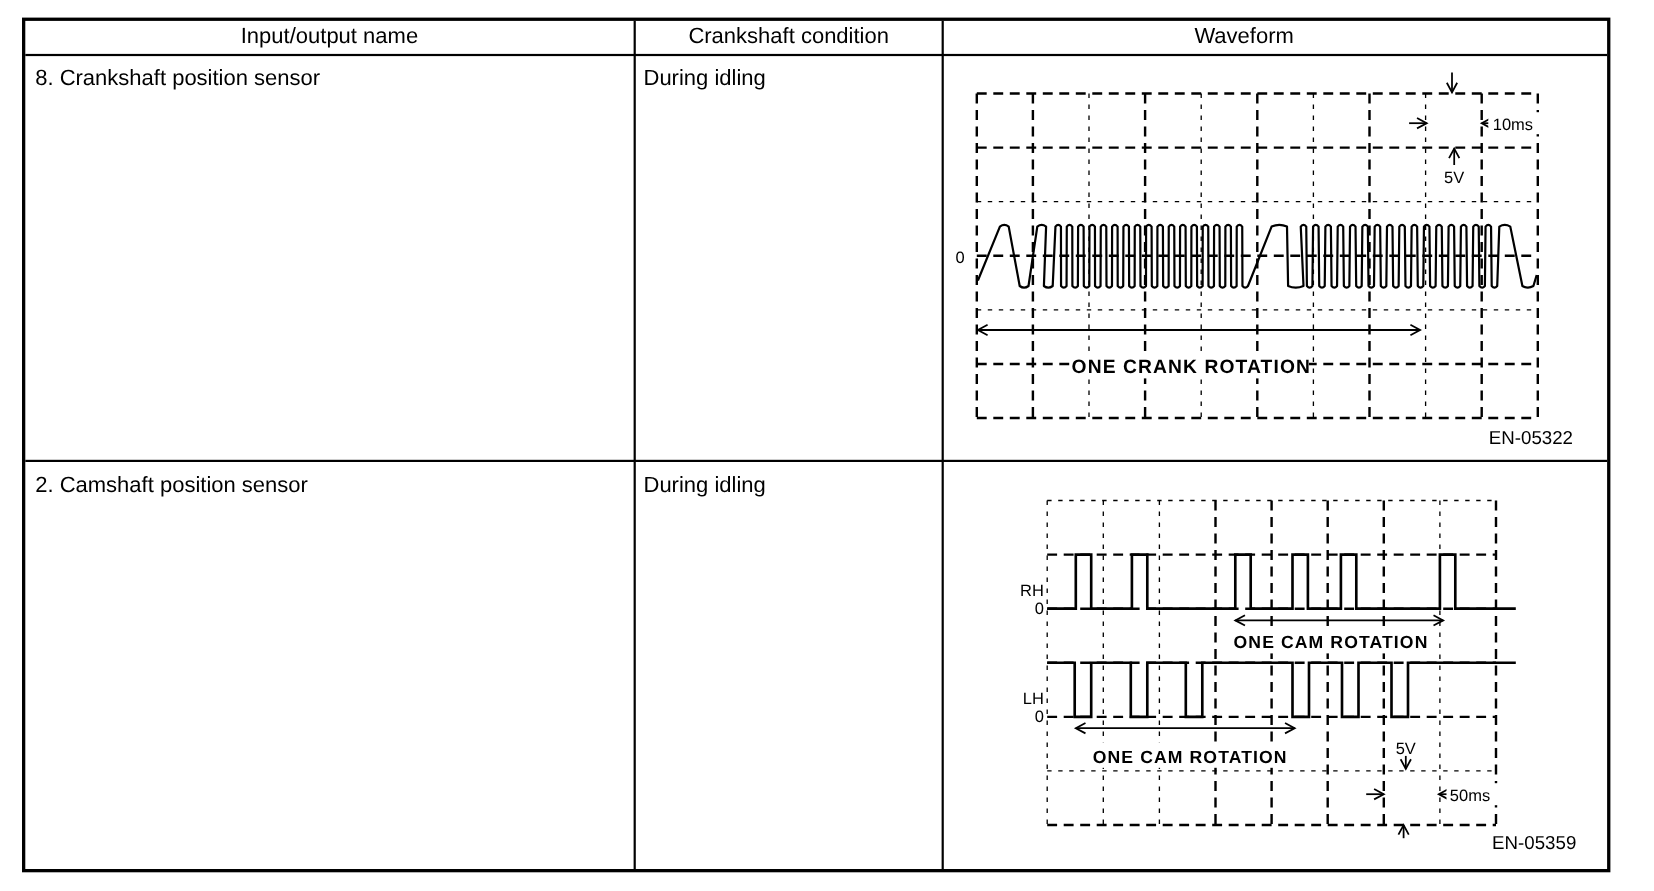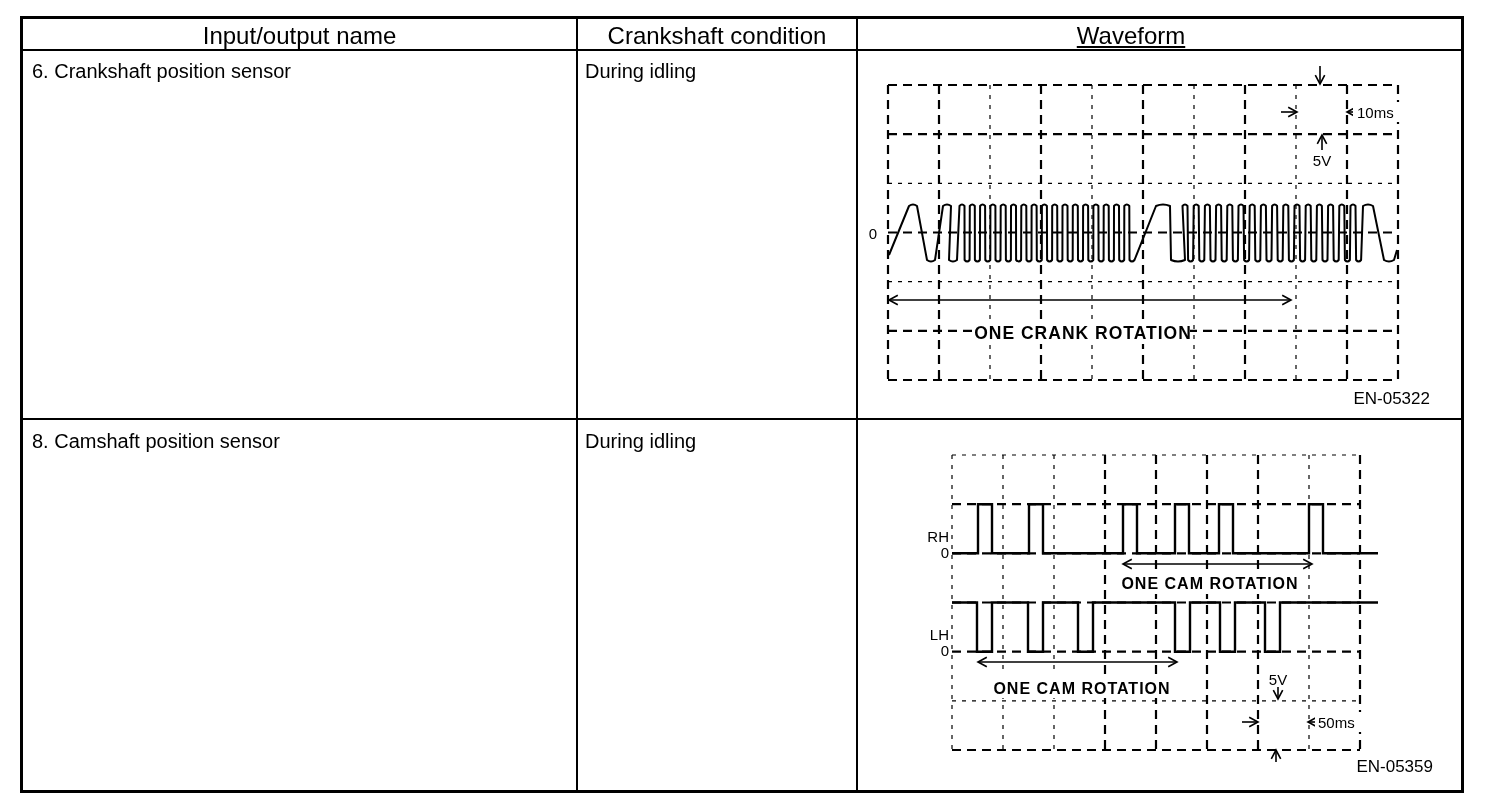--- a/index.html
+++ b/index.html
@@ -2,47 +2,47 @@
 <html><head>
 <meta charset="utf-8">
 <style>
   html,body{margin:0;padding:0;background:#fff;}
   .page{position:relative;width:1504px;height:810px;background:#ffffff;
         font-family:"Liberation Sans",sans-serif;color:#000;overflow:hidden;}
   .abs{position:absolute;}
   .border-outer{left:20px;top:16px;width:1444px;height:777px;border:3px solid #000;box-sizing:border-box;}
   .vline{width:2px;background:#000;}
   .hline{height:2px;background:#000;}
-  .hdr{top:22px;font-size:24px;text-align:center;white-space:nowrap;}
+  .hdr{top:22px;font-size:20px;text-align:center;white-space:nowrap;}
   .cell-text{font-size:20px;white-space:nowrap;}
   svg text{font-family:"Liberation Sans",sans-serif;fill:#000;}
   .t15{font-size:15px;}
   .t17{font-size:17px;}
   .rot1{font-size:17.5px;font-weight:bold;letter-spacing:1px;}
   .rot2{font-size:16px;font-weight:bold;letter-spacing:1px;}
 </style>
 </head>
 <body>
 
 <div class="page">
 
   <div class="abs border-outer"></div>
   <div class="abs vline" style="left:576px;top:19px;height:771px;"></div>
   <div class="abs vline" style="left:856px;top:19px;height:771px;"></div>
   <div class="abs hline" style="left:23px;top:49px;width:1438px;"></div>
   <div class="abs hline" style="left:23px;top:418px;width:1438px;"></div>
 
   <div class="abs hdr" style="left:23px;width:553px;">Input/output name</div>
   <div class="abs hdr" style="left:578px;width:278px;">Crankshaft condition</div>
-  <div class="abs hdr" style="left:858px;width:546px;text-decoration:underline;">Waveform</div>
+  <div class="abs hdr" style="left:858px;width:546px;">Waveform</div>
 
-  <div class="abs cell-text" style="left:32px;top:60px;">6. Crankshaft position sensor</div>
+  <div class="abs cell-text" style="left:32px;top:60px;">8. Crankshaft position sensor</div>
   <div class="abs cell-text" style="left:585px;top:60px;">During idling</div>
 
-  <div class="abs cell-text" style="left:32px;top:430px;">8. Camshaft position sensor</div>
+  <div class="abs cell-text" style="left:32px;top:430px;">2. Camshaft position sensor</div>
   <div class="abs cell-text" style="left:585px;top:430px;">During idling</div>
 
   <svg id="fig-svg" class="abs" style="left:0;top:0;" width="1504" height="810" viewBox="0 0 1504 810">
 
     <g id="draw-layer">
         <line x1="888" y1="85" x2="888" y2="380.02" stroke="#000" stroke-width="2.2" stroke-linecap="butt" stroke-dasharray="9 6"></line>
         <line x1="939" y1="85" x2="939" y2="380.02" stroke="#000" stroke-width="2.2" stroke-linecap="butt" stroke-dasharray="9 6"></line>
         <line x1="990" y1="85" x2="990" y2="380.02" stroke="#000" stroke-width="1.2" stroke-linecap="butt" stroke-dasharray="4 6"></line>
         <line x1="1041" y1="85" x2="1041" y2="380.02" stroke="#000" stroke-width="2.2" stroke-linecap="butt" stroke-dasharray="9 6"></line>
         <line x1="1092" y1="85" x2="1092" y2="380.02" stroke="#000" stroke-width="1.2" stroke-linecap="butt" stroke-dasharray="4 6"></line>

